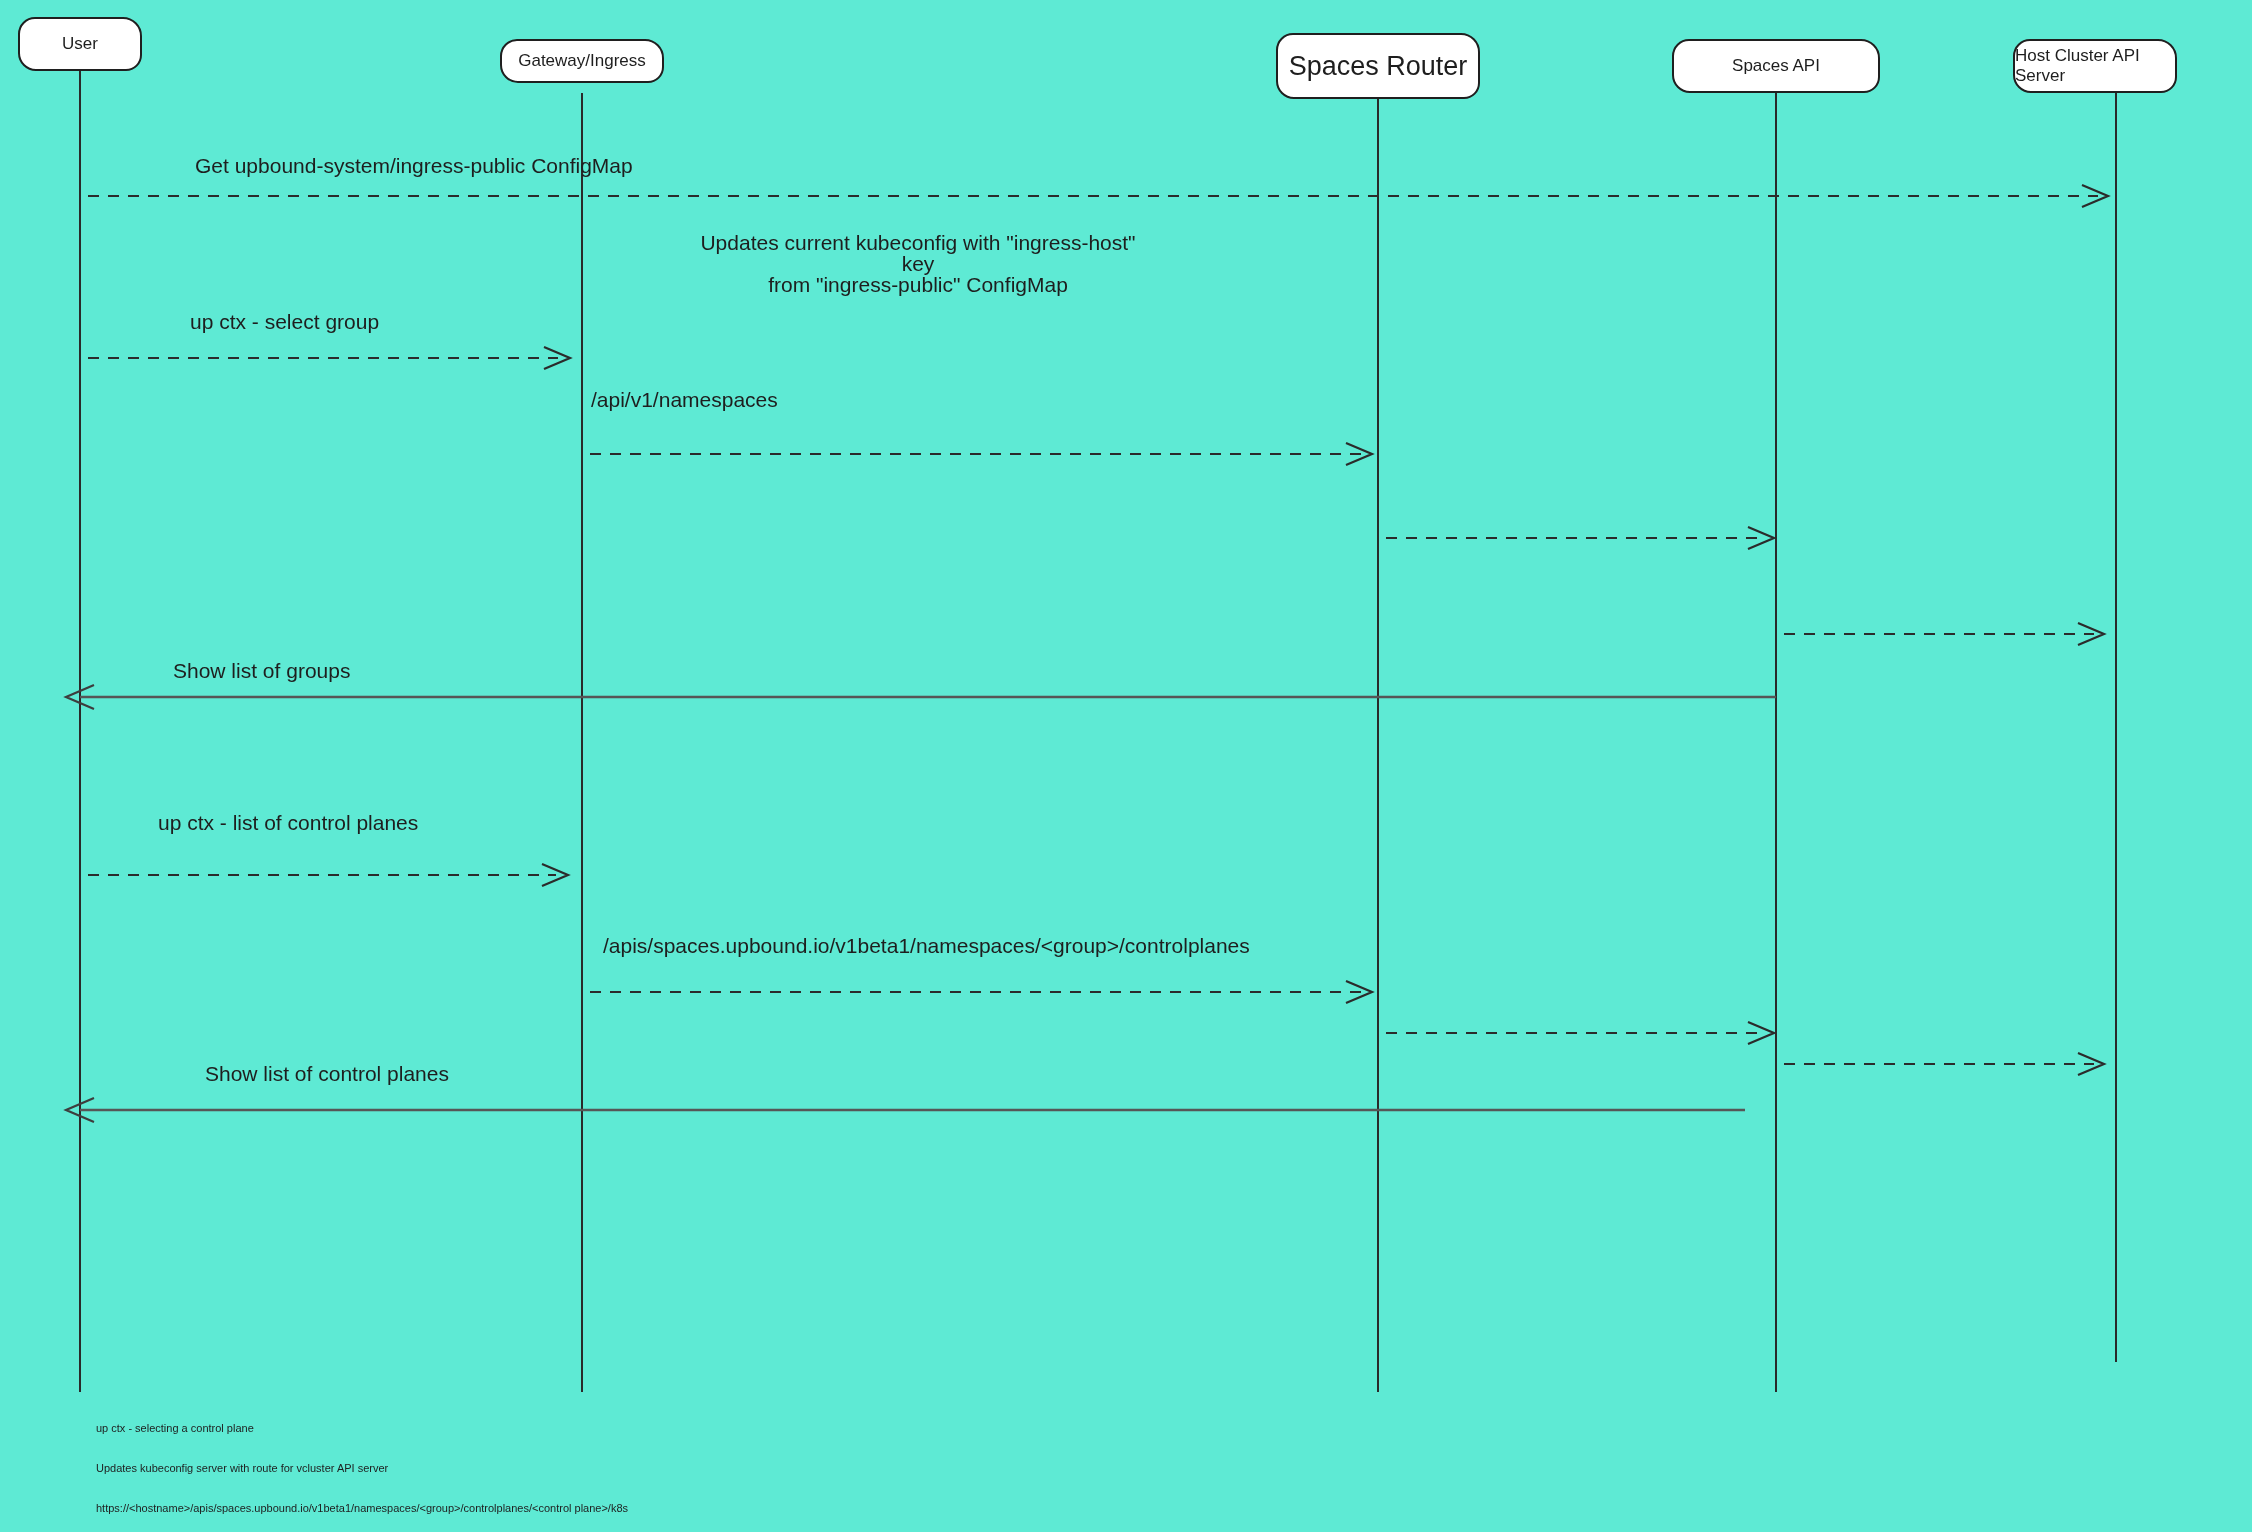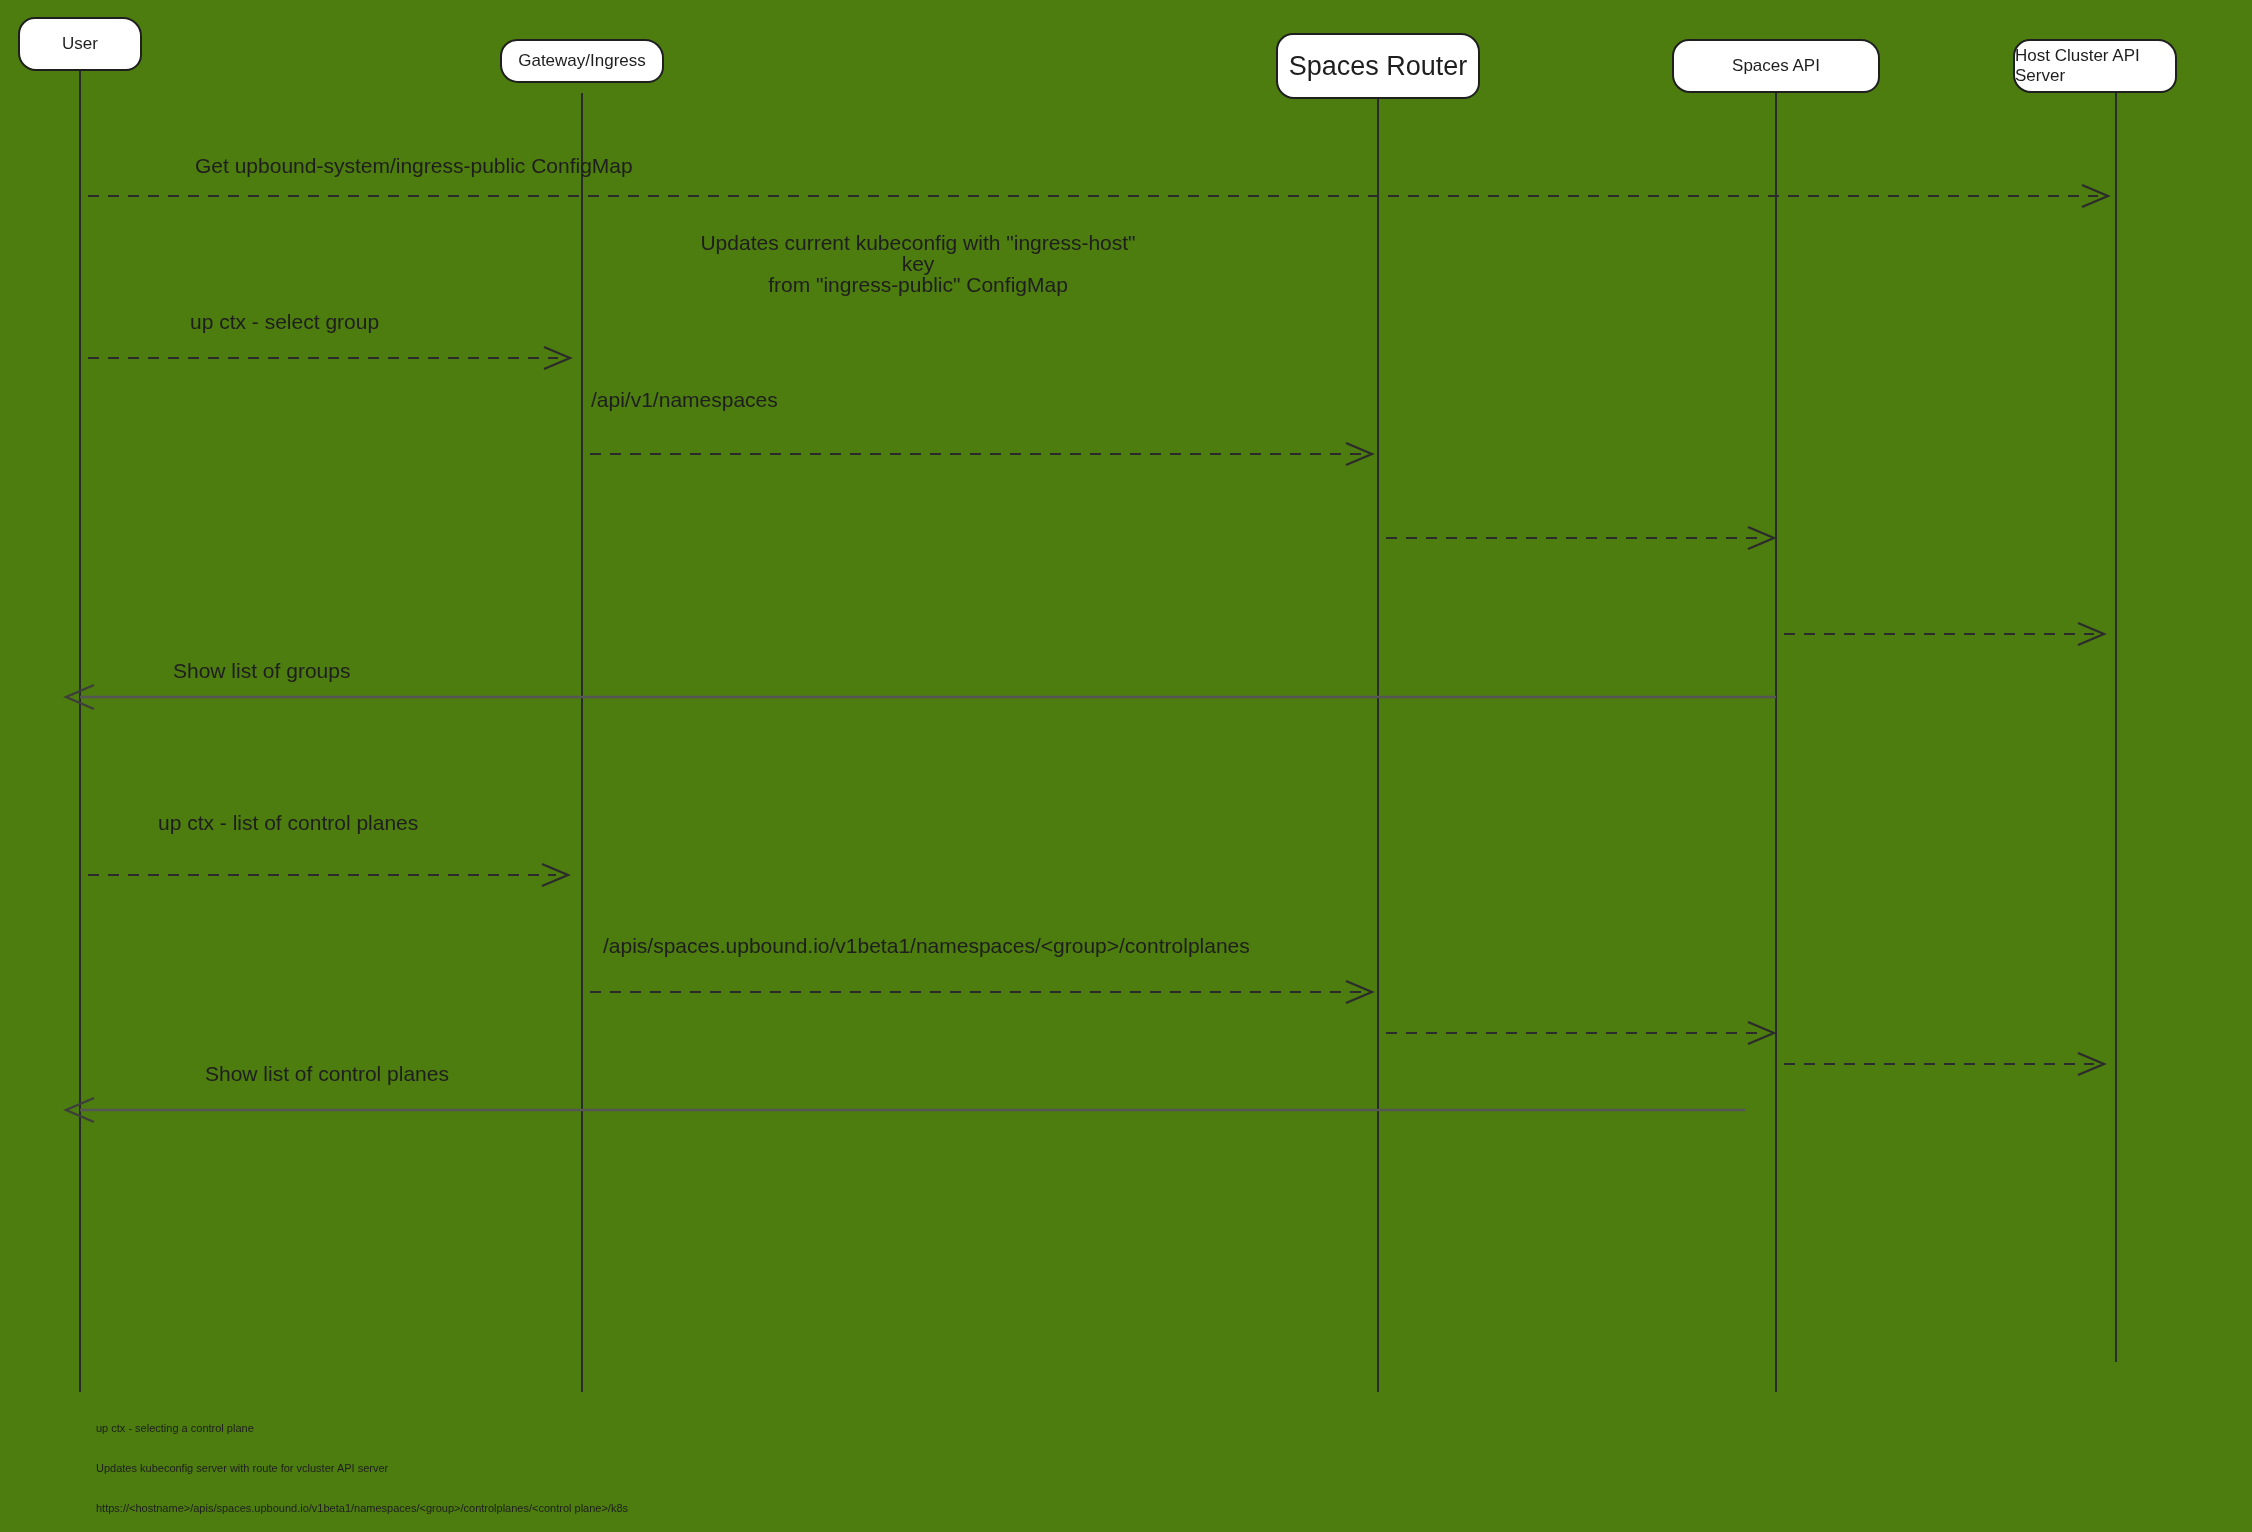--- a/index.html
+++ b/index.html
@@ -1,19 +1,19 @@
 <!DOCTYPE html>
 <html><head>
 <meta charset="utf-8">
 <style>
   html,body { margin:0; padding:0; background:#ffffff; }
   .canvas {
     position:relative;
     width:2252px; height:1532px;
-    background:#4d7c0f;
+    background:#5eead4;
     font-family:"Liberation Sans", sans-serif;
     color:#1e1e1e;
     overflow:hidden;
   }
   .lines-layer { position:absolute; left:0; top:0; }
   .actor {
     position:absolute;
     box-sizing:border-box;
     border:2px solid #1f1f1f;
     border-radius:17px 19px 16px 18px;

